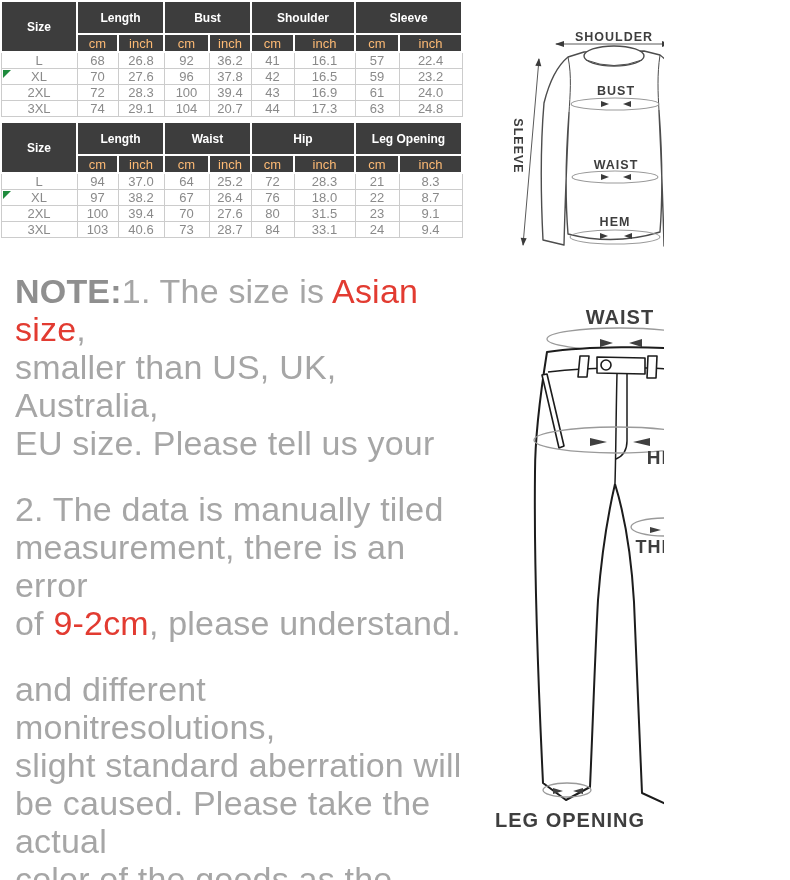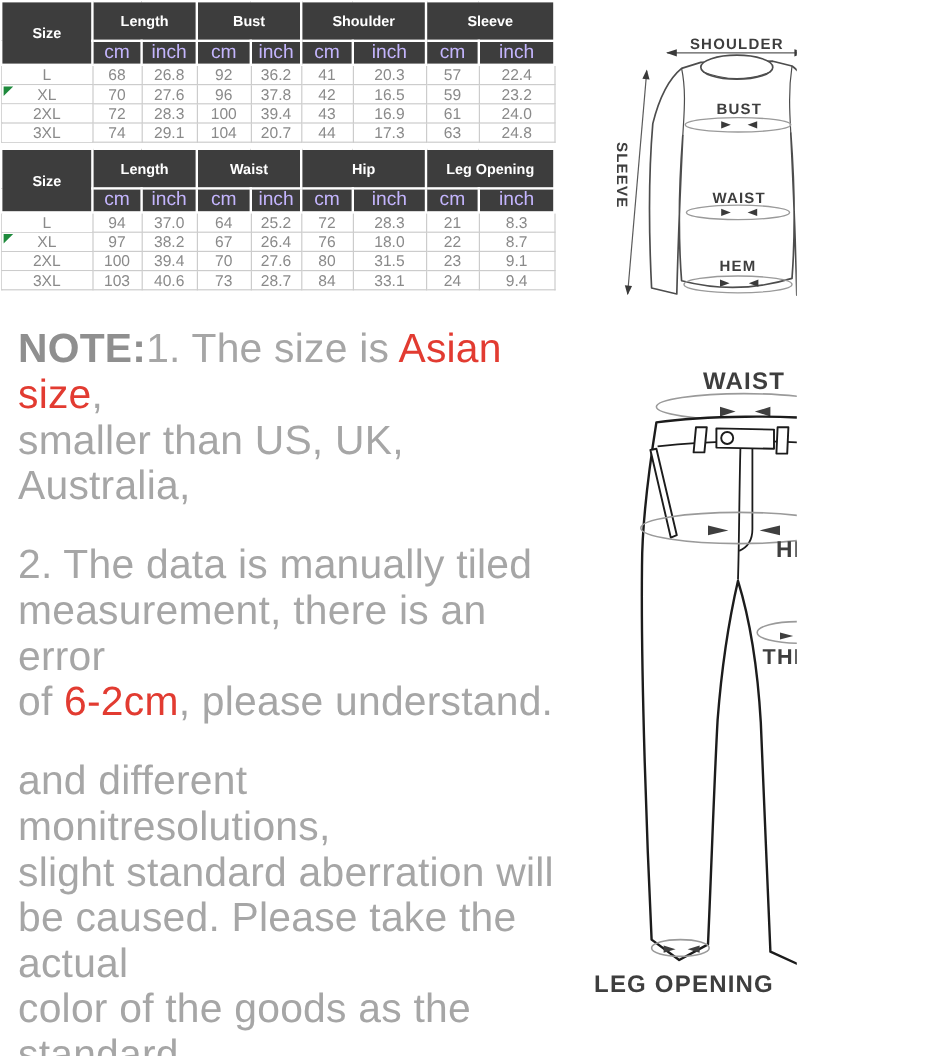--- a/index.html
+++ b/index.html
@@ -6,21 +6,21 @@
   .canvas{position:relative;width:664px;height:880px;background:#ffffff;overflow:hidden;
           font-family:"Liberation Sans",sans-serif;}
 
   
   .tables{position:absolute;left:0;top:0;}
   table.size-table{border-collapse:collapse;table-layout:fixed;width:461px;}
   table.size-table.second{margin-top:4px;}
   table.size-table th,table.size-table td{padding:0;text-align:center;vertical-align:middle;}
   thead th.hdr{background:#3d3d3d;color:#ffffff;font-size:12px;font-weight:bold;
                border:2px solid #ffffff;height:31px;}
-  thead th.unit{background:#3d3d3d;color:#c4b5fd;font-size:16px;font-weight:normal;
+  thead th.unit{background:#3d3d3d;color:#fdba74;font-size:13px;font-weight:normal;
                 border:2px solid #ffffff;height:16px;}
   tbody th.size,tbody td.val{border:1px solid #cccccc;background:#fff;color:#8a8a8a;
                 font-size:13px;font-weight:normal;height:15px;line-height:15px;}
   tbody th.size{position:relative;}
   tbody th.size.has-marker::before{content:"";position:absolute;left:1px;top:1px;width:0;height:0;
                 border-top:8px solid #1e8a3c;border-right:8px solid transparent;}
 
   
   .notes{position:absolute;left:15px;top:272px;width:455px;color:#a6a6a6;
          font-size:34px;line-height:38px;letter-spacing:0.2px;}
@@ -83,21 +83,21 @@
           </tr>
         </thead>
       <tbody>
           <tr>
             <th class="size">L</th>
             <td class="val">68</td>
             <td class="val">26.8</td>
             <td class="val">92</td>
             <td class="val">36.2</td>
             <td class="val">41</td>
-            <td class="val">20.3</td>
+            <td class="val">16.1</td>
             <td class="val">57</td>
             <td class="val">22.4</td>
           </tr>
           <tr>
             <th class="size has-marker">XL</th>
             <td class="val">70</td>
             <td class="val">27.6</td>
             <td class="val">96</td>
             <td class="val">37.8</td>
             <td class="val">42</td>
@@ -206,25 +206,26 @@
             <td class="val">9.4</td>
           </tr>
         </tbody>
     </table>
   </div>
 
   <div class="notes">
     <div class="note">
         <div class="note-line"><span class="label">NOTE:</span><span>1. The size is </span><span class="red">Asian size</span><span>,</span></div>
         <div class="note-line"><span>smaller than US, UK, Australia,</span></div>
+        <div class="note-line"><span>EU size. Please tell us your</span></div>
       </div>
     <div class="note">
         <div class="note-line"><span>2. The data is manually tiled</span></div>
         <div class="note-line"><span>measurement, there is an error</span></div>
-        <div class="note-line"><span>of </span><span class="red">6-2cm</span><span>, please understand.</span></div>
+        <div class="note-line"><span>of </span><span class="red">9-2cm</span><span>, please understand.</span></div>
       </div>
     <div class="note">
         <div class="note-line"><span>and different monitresolutions,</span></div>
         <div class="note-line"><span>slight standard aberration will</span></div>
         <div class="note-line"><span>be caused. Please take the actual</span></div>
         <div class="note-line"><span>color of the goods as the standard.</span></div>
       </div>
   </div>
 
   <svg class="shirt-svg" width="310" height="262" viewBox="0 0 310 262">

